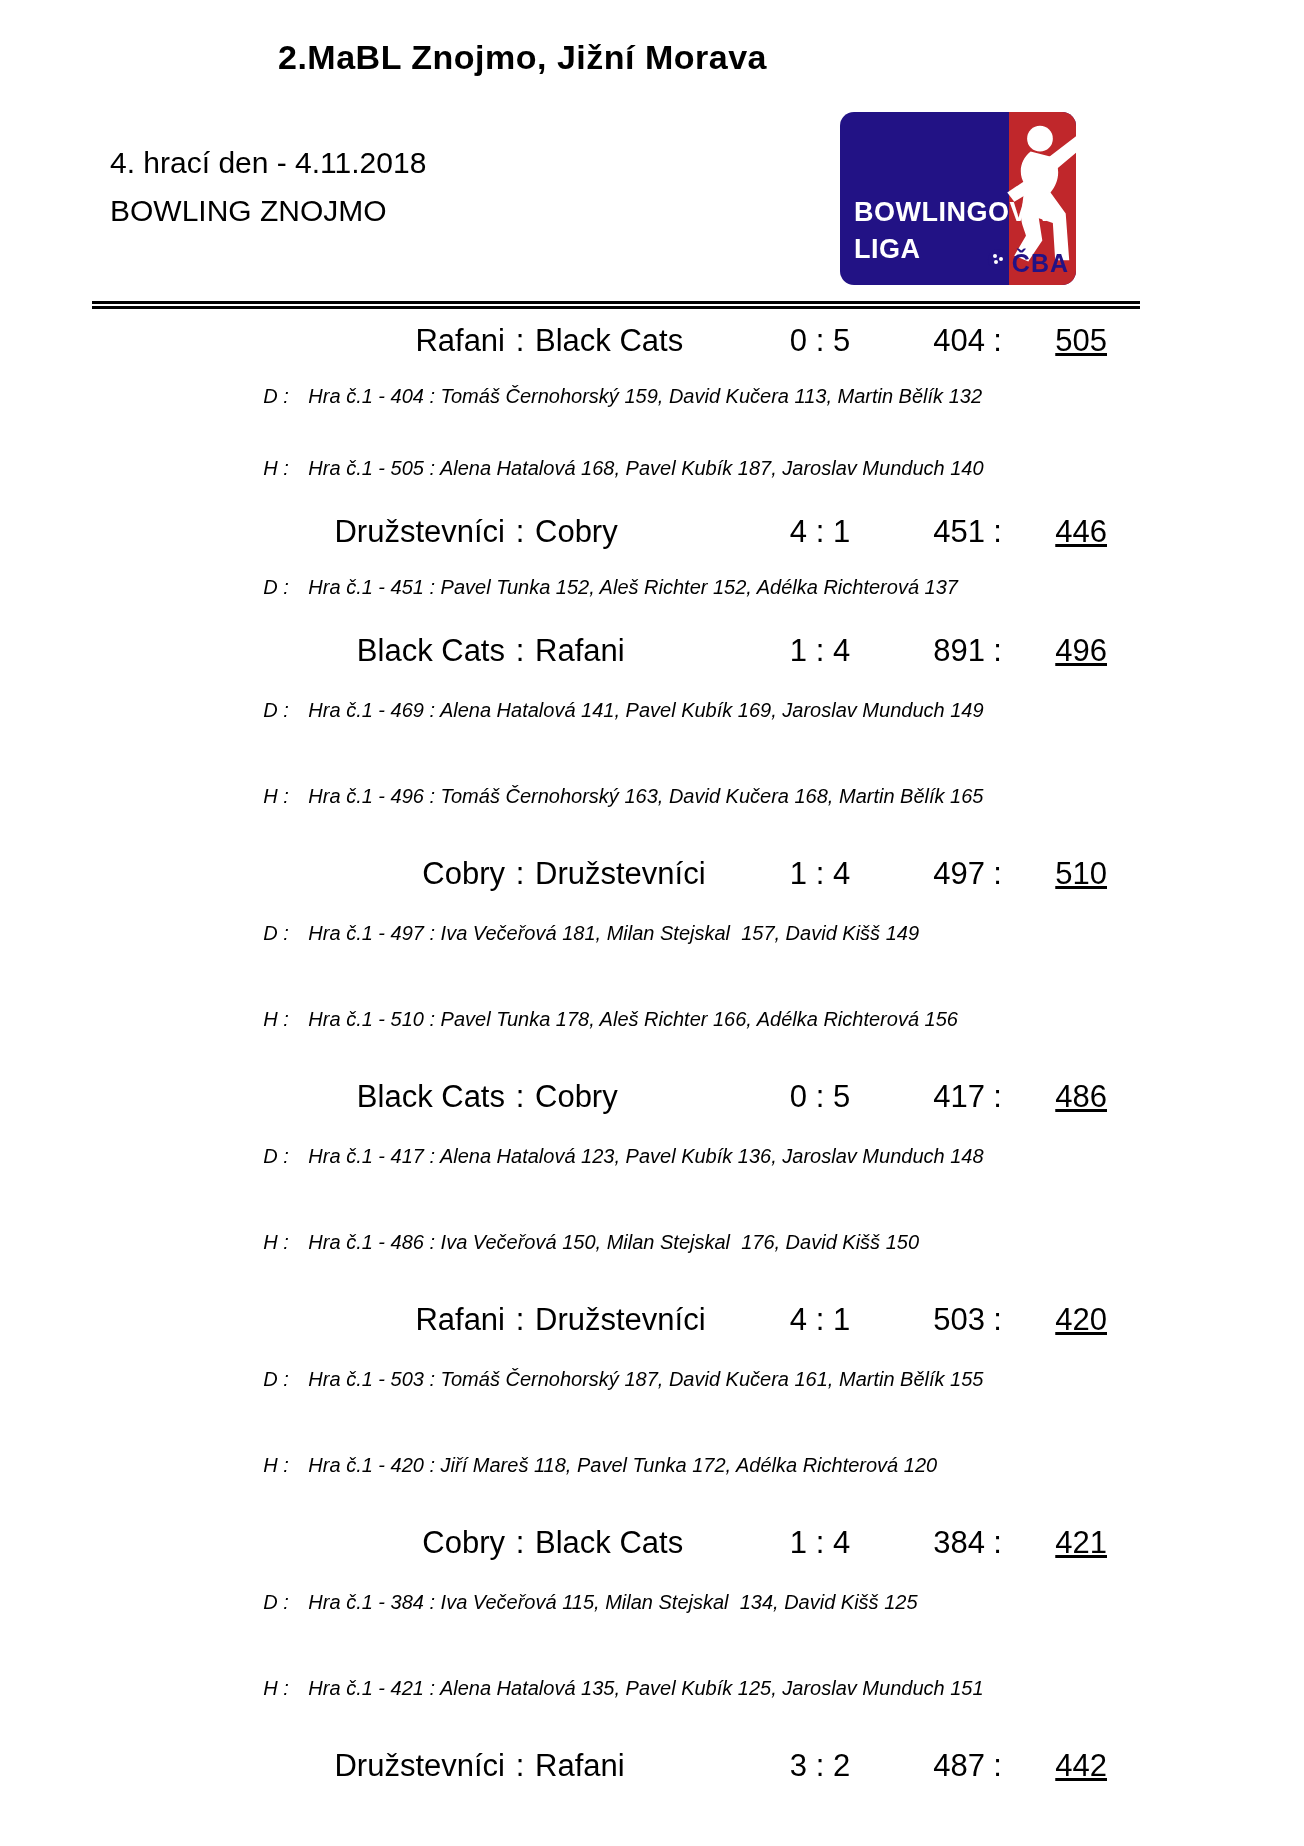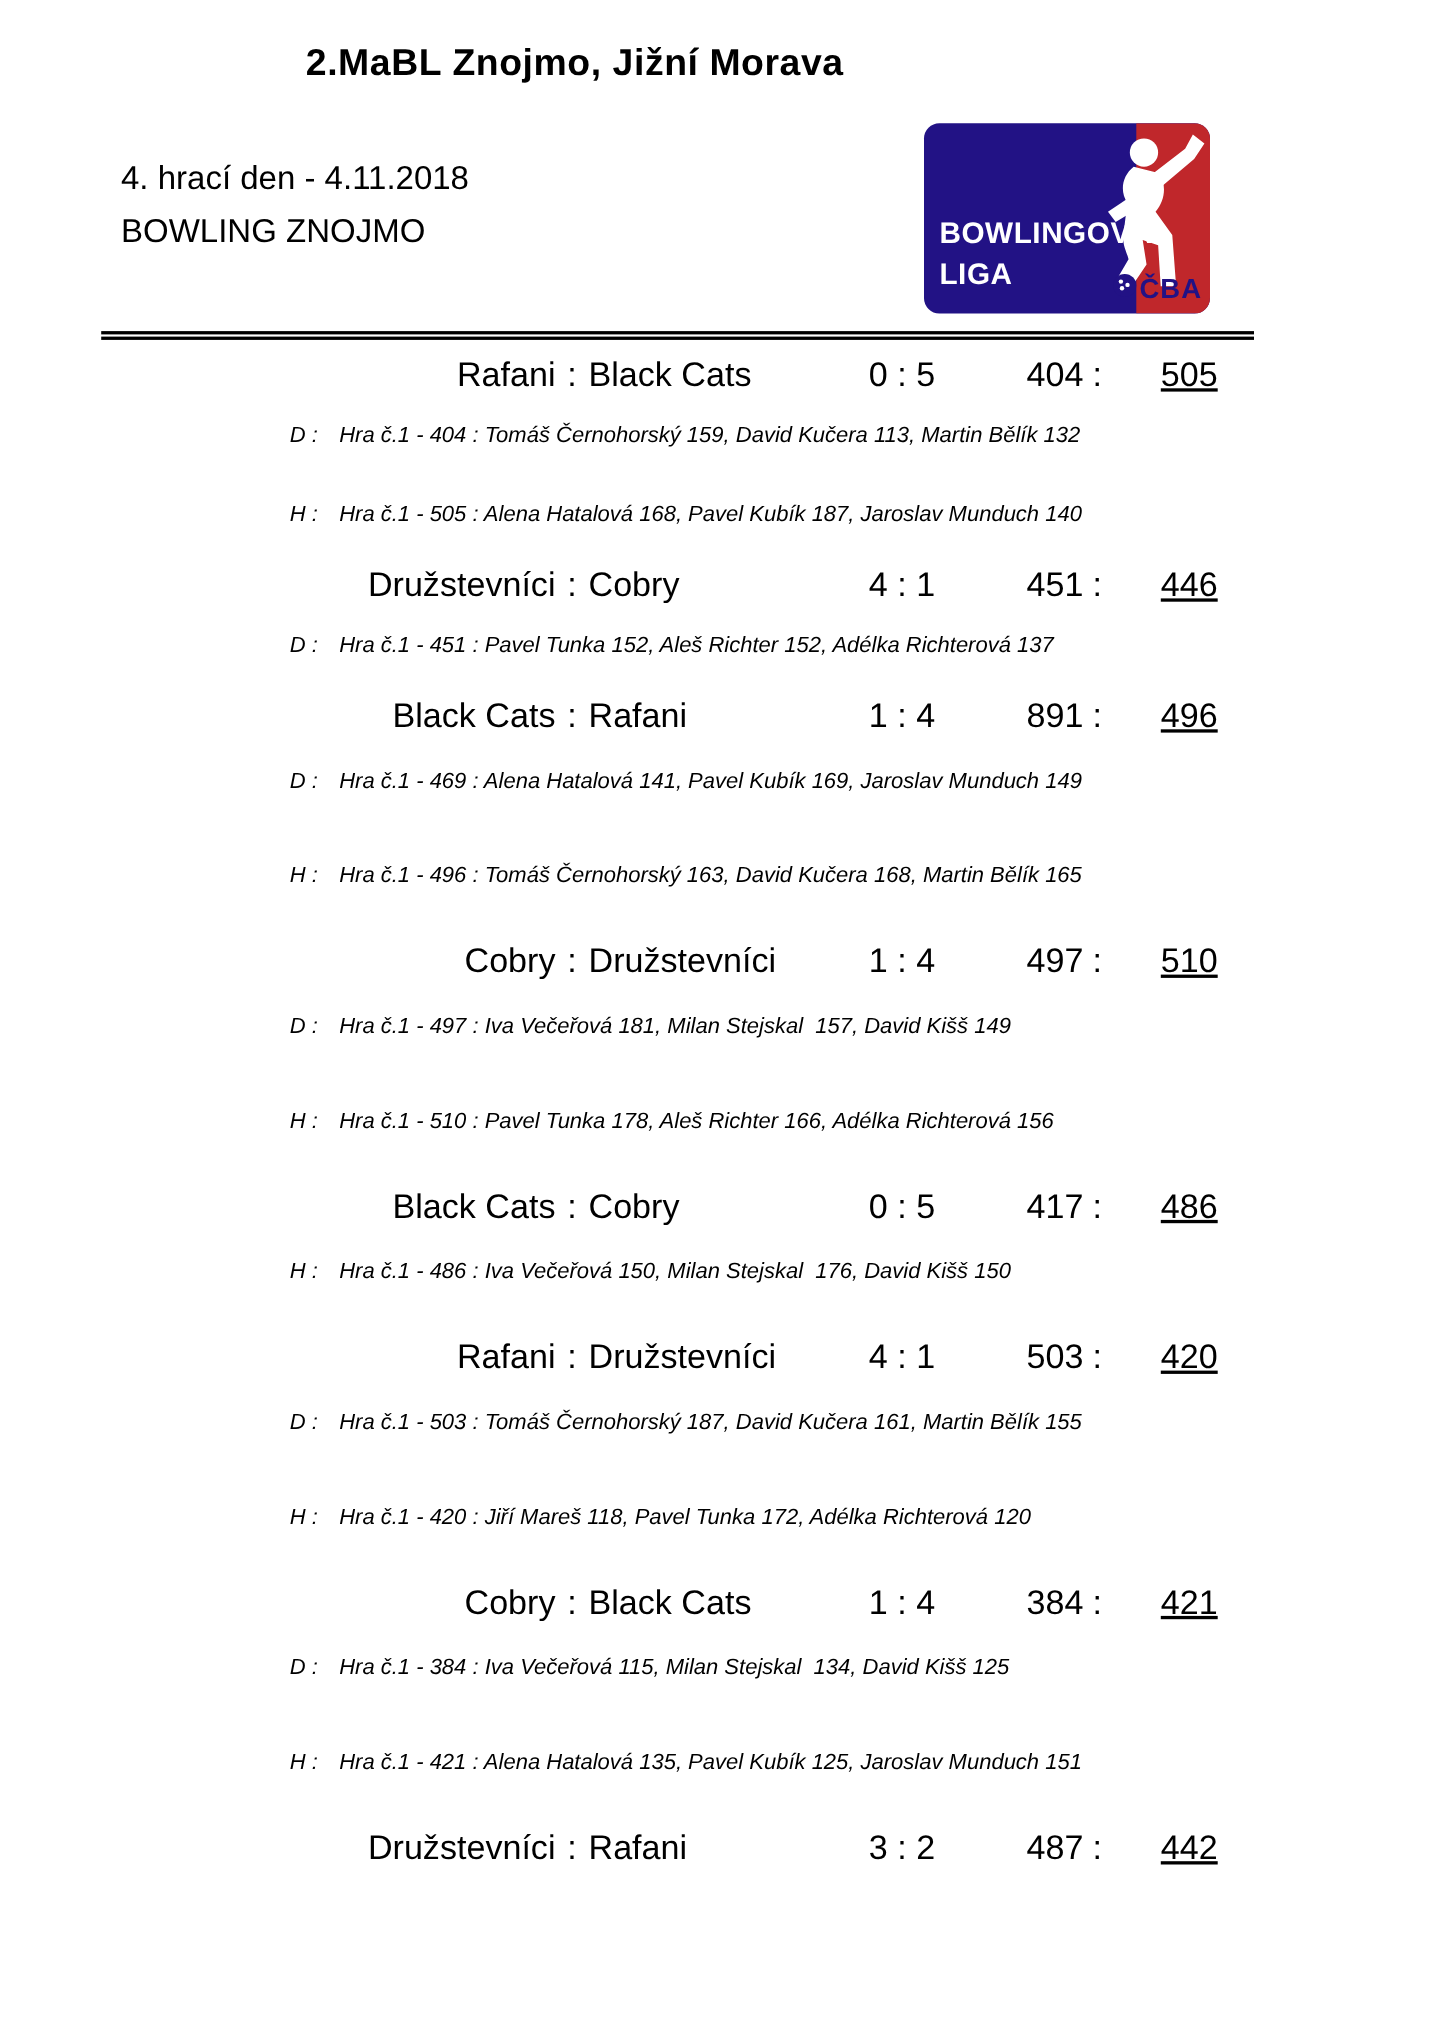--- a/index.html
+++ b/index.html
@@ -7,21 +7,21 @@
               font-family:"Liberation Sans", sans-serif; color:#000; }
   .page { position:relative; width:1304px; height:1846px; background:#fff; }
 
   
   .title { position:absolute; left:0; top:38px; width:1045px; text-align:center;
            font-size:34px; font-weight:bold; letter-spacing:0.5px; }
   .date-line  { position:absolute; left:110px; top:146px; font-size:30px; }
   .venue-line { position:absolute; left:110px; top:194px; font-size:30px; }
 
   
-  .logo { position:absolute; left:840px; top:112px; width:260px; height:173px;
+  .logo { position:absolute; left:840px; top:112px; width:236px; height:173px;
           background:var(--logo-blue,#221285); border-radius:14px; overflow:hidden; }
   .logo-red { position:absolute; right:0; top:0; width:67px; height:100%;
               background:var(--logo-red,#c0272b); }
   .bowler { position:absolute; left:148px; top:8px; width:118px; height:152px; }
   .logo-text { position:absolute; left:14px; top:82px; color:#fff; font-weight:bold;
                font-size:27px; line-height:37px; letter-spacing:0.5px; }
   .cba { position:absolute; right:7px; bottom:7px; display:flex; align-items:flex-start; gap:3px; }
   .ball { width:21px; height:21px; border-radius:50%; background:var(--logo-blue,#221285);
           position:relative; display:inline-block; }
   .ball i { position:absolute; width:4px; height:4px; border-radius:50%; background:#fff; }
@@ -164,20 +164,23 @@
     <div class="match-header">
       <span class="home">Black Cats</span>
       <span class="vs">:</span>
       <span class="away">Cobry</span>
       <span class="points">0 : 5</span>
       <span class="ht">417</span>
       <span class="tcolon">:</span>
       <span class="at">486</span>
     </div>
     <div class="detail">
+      <span class="dlabel">D :</span><span>Hra č.1 - 417 : Alena Hatalová 123, Pavel Kubík 136, Jaroslav Munduch 148</span>
+    </div>
+    <div class="detail">
       <span class="dlabel">H :</span><span>Hra č.1 - 486 : Iva Večeřová 150, Milan Stejskal  176, David Kišš 150</span>
     </div>
   </div>
 
   <div class="match">
     <div class="match-header">
       <span class="home">Rafani</span>
       <span class="vs">:</span>
       <span class="away">Družstevníci</span>
       <span class="points">4 : 1</span>

